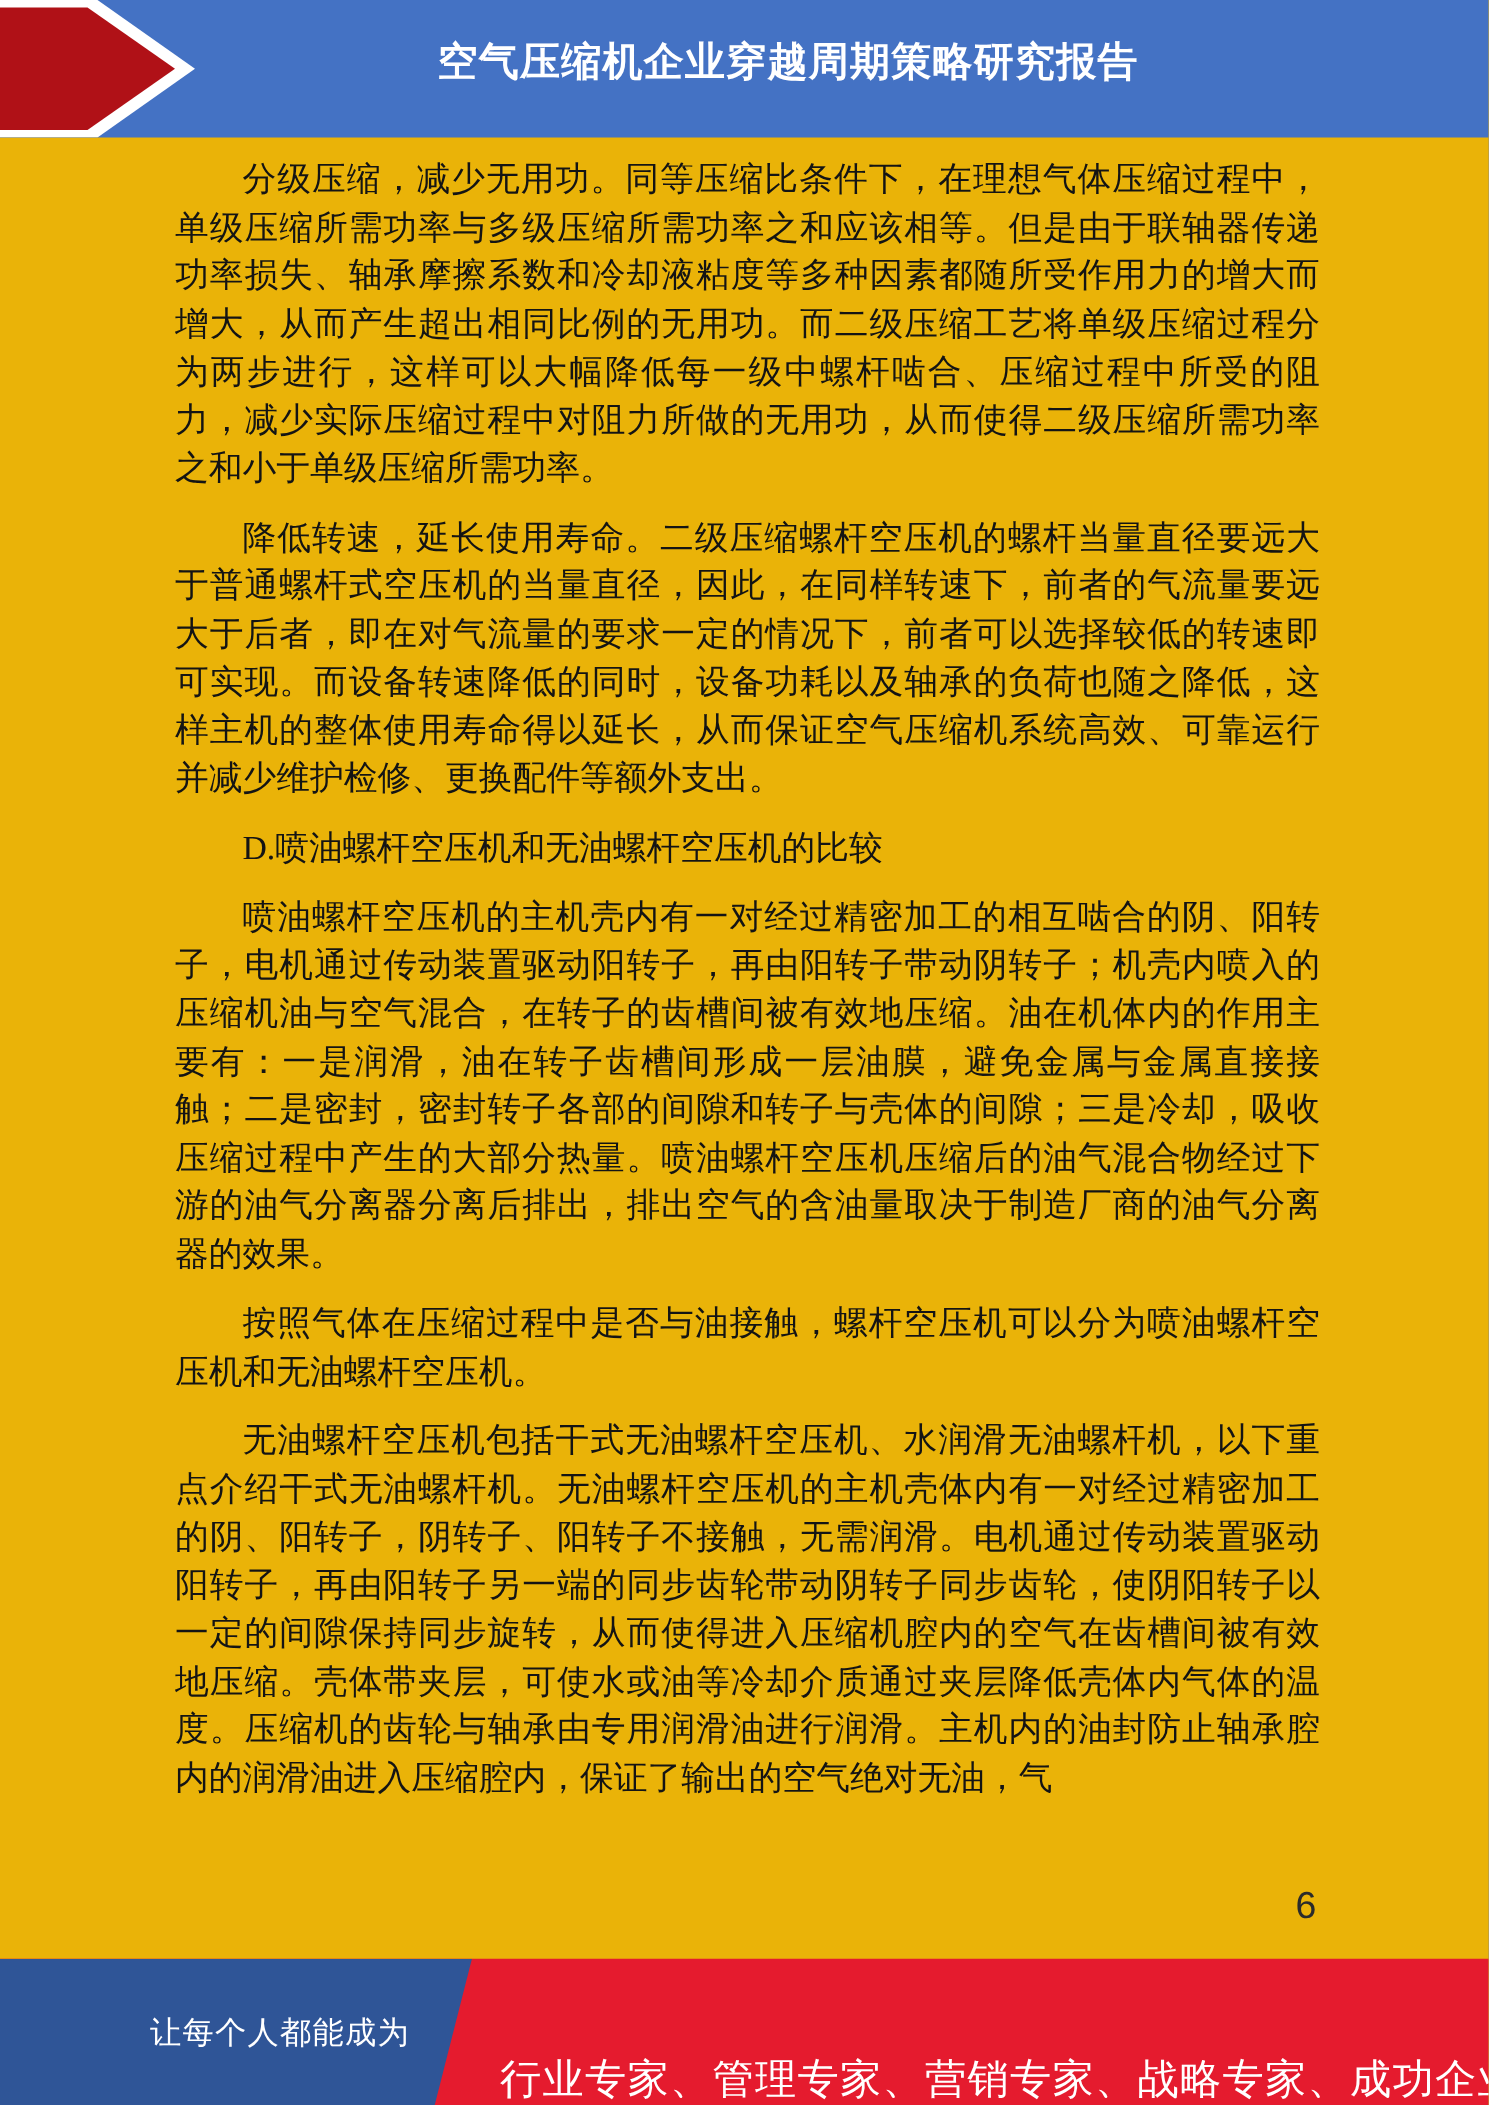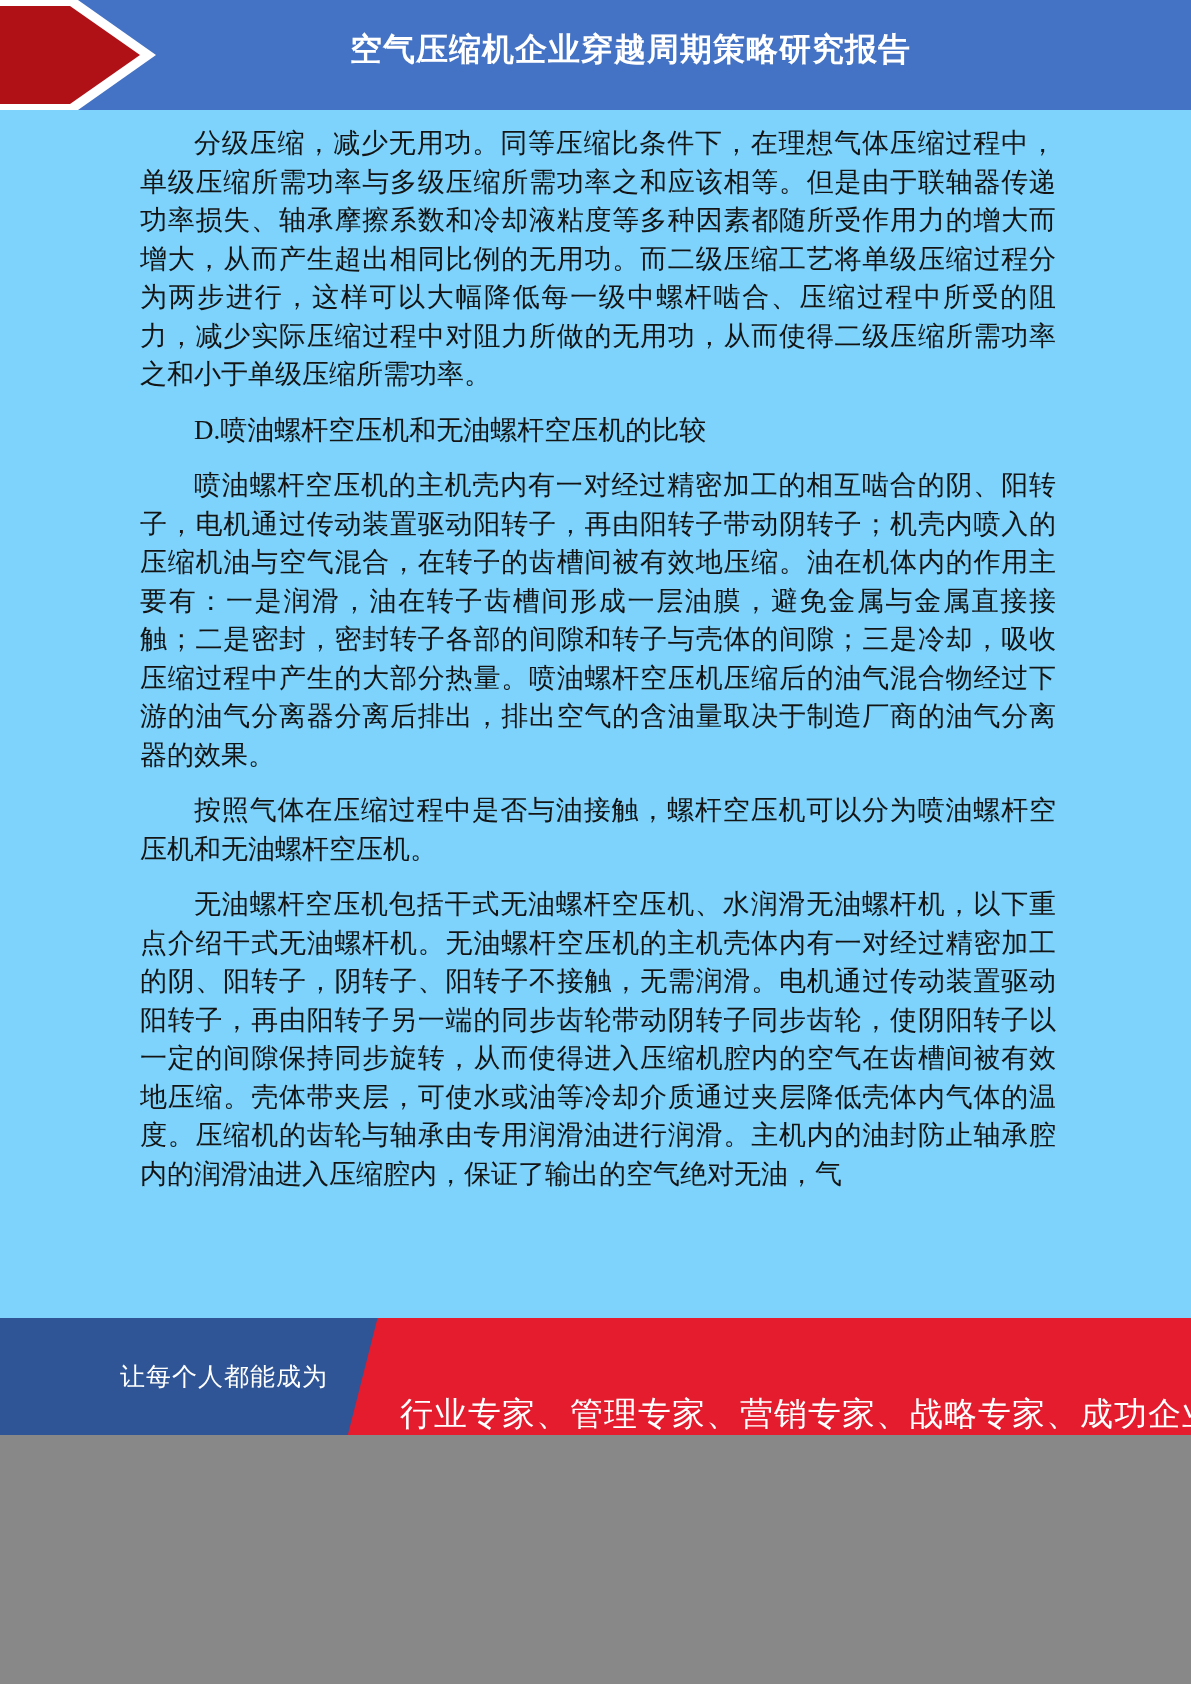--- a/index.html
+++ b/index.html
@@ -1,20 +1,20 @@
 <!DOCTYPE html>
 <html style="--banner-blue: #4472C4; --arrow-red: #B01117; --footer-blue: #2F5597; --footer-red: #E51B2E;"><head>
 <meta charset="utf-8">
 <style>
   html,body { margin:0; padding:0; background:#888; }
   .page {
     position:relative;
-    width:1191px; height:1435px;
+    width:1191px; height:1684px;
     margin:0 auto;
-    background:#7dd3fc;
+    background:#eab308;
     overflow:hidden;
     font-family:"Liberation Serif","DejaVu Serif",serif;
   }
 
   
   .banner {
     position:absolute; top:0; left:0; width:100%; height:110px;
     background:var(--banner-blue,#4472C4);
   }
   .banner-arrow {
@@ -88,20 +88,21 @@
   <div class="banner">
     <svg class="banner-arrow" viewBox="0 0 170 110" xmlns="http://www.w3.org/2000/svg" aria-hidden="true">
       <polygon points="0,0 78,0 156,55 78,110 0,110" fill="#ffffff"></polygon>
       <polygon points="0,6 70,6 140,55 70,104 0,104" fill="#B01117"></polygon>
     </svg>
     <div class="banner-title">空气压缩机企业穿越周期策略研究报告</div>
   </div>
 
   <div class="content">
     <p>分级压缩，减少无用功。同等压缩比条件下，在理想气体压缩过程中，单级压缩所需功率与多级压缩所需功率之和应该相等。但是由于联轴器传递功率损失、轴承摩擦系数和冷却液粘度等多种因素都随所受作用力的增大而增大，从而产生超出相同比例的无用功。而二级压缩工艺将单级压缩过程分为两步进行，这样可以大幅降低每一级中螺杆啮合、压缩过程中所受的阻力，减少实际压缩过程中对阻力所做的无用功，从而使得二级压缩所需功率之和小于单级压缩所需功率。</p>
+    <p>降低转速，延长使用寿命。二级压缩螺杆空压机的螺杆当量直径要远大于普通螺杆式空压机的当量直径，因此，在同样转速下，前者的气流量要远大于后者，即在对气流量的要求一定的情况下，前者可以选择较低的转速即可实现。而设备转速降低的同时，设备功耗以及轴承的负荷也随之降低，这样主机的整体使用寿命得以延长，从而保证空气压缩机系统高效、可靠运行并减少维护检修、更换配件等额外支出。</p>
     <p class="heading">D.喷油螺杆空压机和无油螺杆空压机的比较</p>
     <p>喷油螺杆空压机的主机壳内有一对经过精密加工的相互啮合的阴、阳转子，电机通过传动装置驱动阳转子，再由阳转子带动阴转子；机壳内喷入的压缩机油与空气混合，在转子的齿槽间被有效地压缩。油在机体内的作用主要有：一是润滑，油在转子齿槽间形成一层油膜，避免金属与金属直接接触；二是密封，密封转子各部的间隙和转子与壳体的间隙；三是冷却，吸收压缩过程中产生的大部分热量。喷油螺杆空压机压缩后的油气混合物经过下游的油气分离器分离后排出，排出空气的含油量取决于制造厂商的油气分离器的效果。</p>
     <p>按照气体在压缩过程中是否与油接触，螺杆空压机可以分为喷油螺杆空压机和无油螺杆空压机。</p>
     <p>无油螺杆空压机包括干式无油螺杆空压机、水润滑无油螺杆机，以下重点介绍干式无油螺杆机。无油螺杆空压机的主机壳体内有一对经过精密加工的阴、阳转子，阴转子、阳转子不接触，无需润滑。电机通过传动装置驱动阳转子，再由阳转子另一端的同步齿轮带动阴转子同步齿轮，使阴阳转子以一定的间隙保持同步旋转，从而使得进入压缩机腔内的空气在齿槽间被有效地压缩。壳体带夹层，可使水或油等冷却介质通过夹层降低壳体内气体的温度。压缩机的齿轮与轴承由专用润滑油进行润滑。主机内的油封防止轴承腔内的润滑油进入压缩腔内，保证了输出的空气绝对无油，气</p>
   </div>
 
   <div class="page-number">6</div>
 
   <div class="footer">
     <div class="footer-blue"></div>

